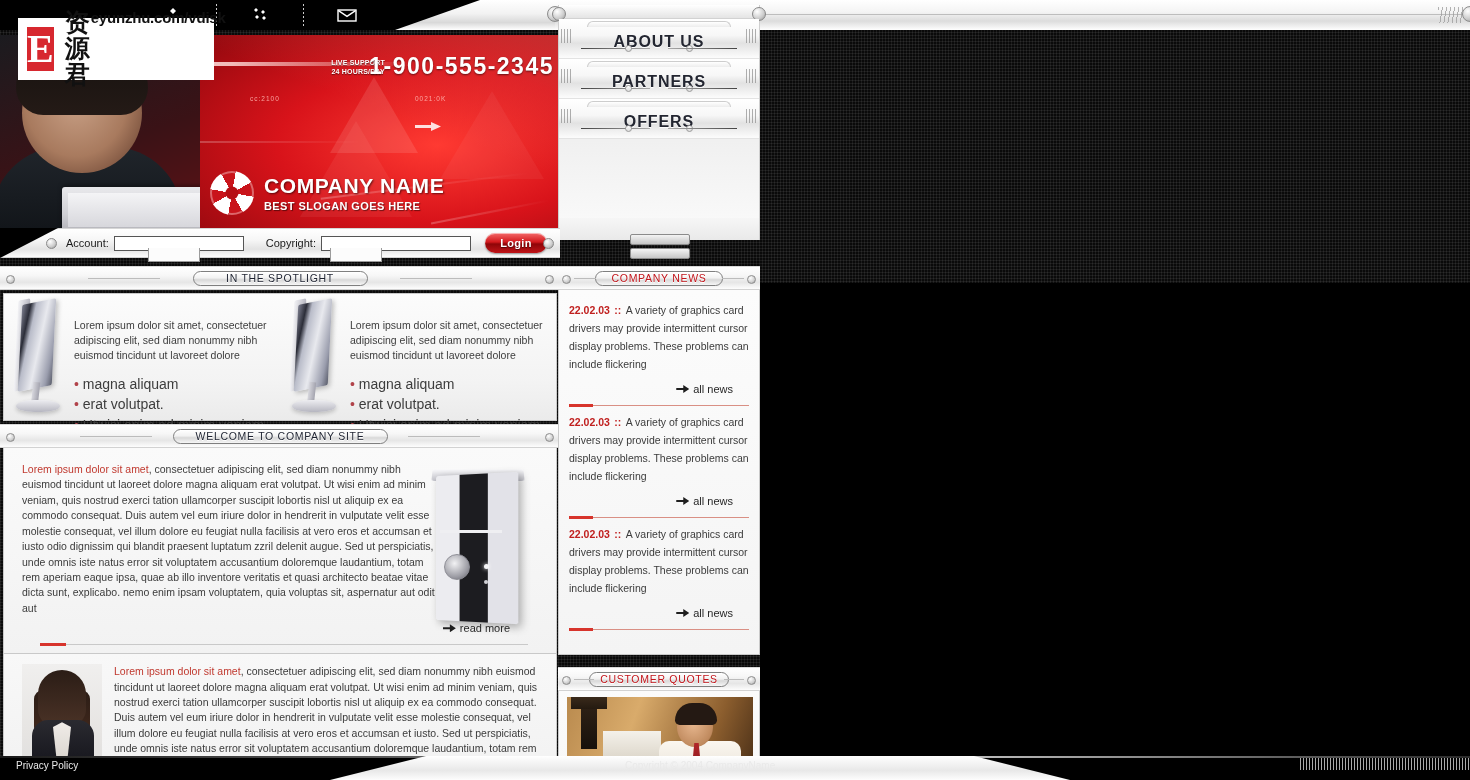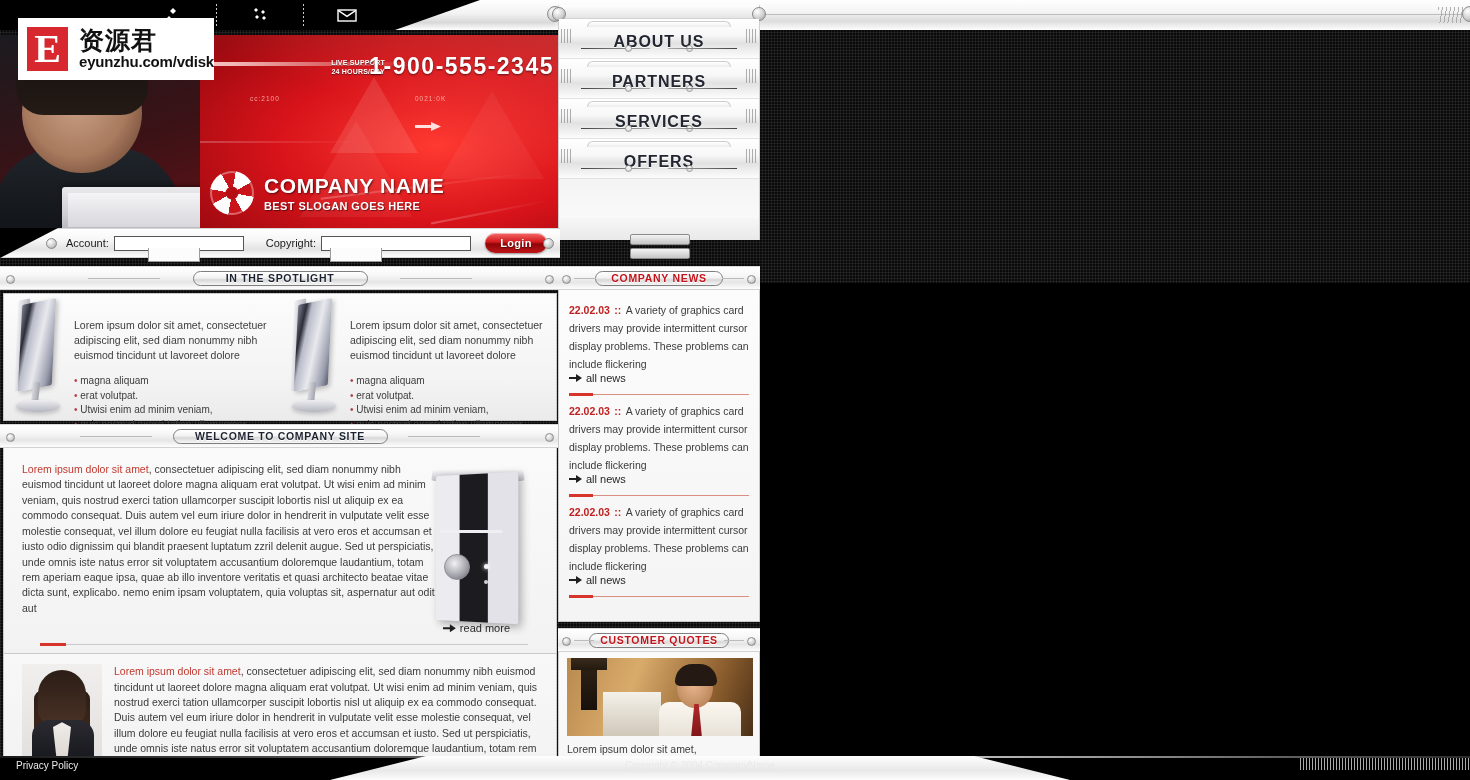--- a/index.html
+++ b/index.html
@@ -165,21 +165,21 @@
   .watermark{
     position:absolute; left:18px; top:18px; width:196px; height:62px; z-index:30;
     background:#fff; display:flex; align-items:center; padding-left:6px; gap:8px;
   }
   .wm-e{
     width:50px;height:50px; background:#d7282f; color:#fff;
     display:flex;align-items:center;justify-content:center;
     font-family:"Liberation Serif", serif; font-size:40px; font-weight:bold; line-height:1;
     border:3px solid #fff; box-shadow:0 0 0 2px #d7282f inset;
   }
-  .wm-right{ display:flex; flex-direction:column; }
+  .wm-right{ display:flex; flex-direction:row; }
   .wm-cn{ font-size:25px; font-weight:bold; color:#111; line-height:1.05;
           font-family:"DejaVu Sans", sans-serif; letter-spacing:1px;}
   .wm-url{ font-size:15px; font-weight:bold; color:#111; line-height:1.1; letter-spacing:-.2px;}
 
   
   .menu-panel{
     position:absolute; left:558px; top:5px; width:202px; height:235px; z-index:7;
     background:linear-gradient(180deg,#fdfdfd,#eee 50%,#fbfbfb);
     border-left:1px solid #cfcfcf; border-right:1px solid #cfcfcf;
   }
@@ -283,21 +283,21 @@
     border-top:1px solid #dadada; border-bottom:1px solid #d2d2d2;
     display:flex; align-items:center; justify-content:center;
   }
   .sec-pill{
     min-width:175px; height:15px; border:1px solid #7f7f7f; border-radius:9px;
     background:linear-gradient(180deg,#ffffff 0%,#f2f2f2 45%,#d8d8d8 60%,#f6f6f6 100%);
     display:flex;align-items:center;justify-content:center; padding:0 16px;
     box-shadow:inset 0 1px 0 #fff;
   }
   .sec-title{
-    font-size:10.5px; font-weight:bold; letter-spacing:.7px; color:#1d2230;
+    font-size:10.5px; font-weight:normal; letter-spacing:.7px; color:#1d2230;
     text-shadow:0 1px 0 #fff; white-space:nowrap;
   }
   .sec-title.red{ color:#c2141a; }
   .sec-line{ position:absolute; top:11px; width:72px; height:1px; background:#bcbcbc; }
   .sec-line.l{ }
   .sec-line.r{ }
   .sec-dot{
     position:absolute; top:8px; width:9px;height:9px;border-radius:50%;
     background:radial-gradient(circle at 35% 30%,#fff,#d0d0d0 60%,#949494); border:1px solid #8e8e8e;
   }
@@ -333,21 +333,21 @@
     transform:rotate(6deg);
   }
   .mon-base{
     position:absolute; left:10px; top:100px; width:44px; height:12px;
     background:linear-gradient(180deg,#ededf1,#b6b6c0);
     border-radius:50%/60%;
     box-shadow:0 2px 4px rgba(0,0,0,.2);
   }
   .spot-text{ flex:1; font-size:10.5px; color:#3d3d3d; line-height:1.42; padding-top:18px; }
   .spot-list{ list-style:none; margin-top:11px; }
-  .spot-list li{ font-size:10px; color:#3d3d3d; line-height:1.48; }
+  .spot-list li{ font-size:14px; color:#3d3d3d; line-height:1.48; }
   .spot-list li:before{ content:"• "; color:#b1434a; }
 
   .welcome-body{
     position:relative; padding:14px 12px 8px 18px; min-height:196px;
     background:linear-gradient(180deg,#fafafa,#f2f2f2);
     border:1px solid #c9c9c9; border-top:none; margin:0 3px;
   }
   .welcome-text{
     width:416px; font-size:10.5px; color:#3b3b3b; line-height:1.47; text-align:left;
   }
@@ -445,22 +445,22 @@
   .rightcol{ position:absolute; left:558px; top:266px; width:202px; z-index:9; }
   .news-box{
     background:linear-gradient(180deg,#fcfcfc,#f4f4f4);
     border:1px solid #c9c9c9; border-top:none; padding:4px 0 2px 0;
   }
   .news-item{ padding:6px 8px 2px 10px; }
   .news-date{ color:#c0201f; font-weight:bold; font-size:10.5px; }
   .news-sep{ color:#c0201f; font-weight:bold; font-size:10.5px; }
   .news-text{ font-size:10.5px; color:#3b3b3b; line-height:1.33; }
   .allnews{
-    display:flex; align-items:center; gap:4px;
-    font-size:11px; color:#262626; cursor:pointer; margin-top:0; padding-right:18px;
+    display:flex; align-items:center; justify-content:flex-end; gap:4px;
+    font-size:11px; color:#262626; cursor:pointer; margin-top:11px; padding-right:18px;
   }
   .news-rule{
     position:relative; height:1px; background:#d98f84; margin:8px 10px 0 10px;
   }
   .news-rule:before{
     content:""; position:absolute; left:0; top:-1px; width:24px; height:3px; background:#d7342c;
   }
   .news-tail{ height:22px; }
 
   .quote-box{
@@ -640,30 +640,20 @@
       <div class="menu-deco">
         <div class="md-dot" style="left:28%"></div>
         <div class="md-dot" style="right:28%"></div>
       </div>
     </div>
     <div class="menu-item">
       <div class="cap"></div>
       <div class="mi-hatch" style="left:2px"></div>
       <div class="mi-hatch" style="right:2px"></div>
       <span class="menu-label">PARTNERS</span>
-      <div class="menu-deco">
-        <div class="md-dot" style="left:28%"></div>
-        <div class="md-dot" style="right:28%"></div>
-      </div>
-    </div>
-    <div class="menu-item">
-      <div class="cap"></div>
-      <div class="mi-hatch" style="left:2px"></div>
-      <div class="mi-hatch" style="right:2px"></div>
-      <span class="menu-label">SERVICES</span>
       <div class="menu-deco">
         <div class="md-dot" style="left:28%"></div>
         <div class="md-dot" style="right:28%"></div>
       </div>
     </div>
     <div class="menu-item">
       <div class="cap"></div>
       <div class="mi-hatch" style="left:2px"></div>
       <div class="mi-hatch" style="right:2px"></div>
       <span class="menu-label">OFFERS</span>
@@ -836,21 +826,21 @@
       <span class="news-text">A variety of graphics card drivers may provide intermittent cursor display problems. These problems can include flickering</span>
       <div class="allnews">
         <span class="rm-arrow"></span>
         <span>all news</span>
       </div>
     </div>
     <div class="news-rule"></div>
     <div class="news-tail"></div>
   </div>
 
-  <div class="sec-head" style="margin-top:6px">
+  <div class="sec-head" style="margin-top:12px">
     <div class="sec-dot" style="left:4px"></div>
     <div class="sec-line l" style="left:16px;width:20px"></div>
     <div class="sec-pill" style="min-width:132px;padding:0 10px">
       <span class="sec-title red">CUSTOMER QUOTES</span>
     </div>
     <div class="sec-line r" style="right:16px;width:20px"></div>
     <div class="sec-dot" style="right:4px"></div>
   </div>
 
   <div class="quote-box">

